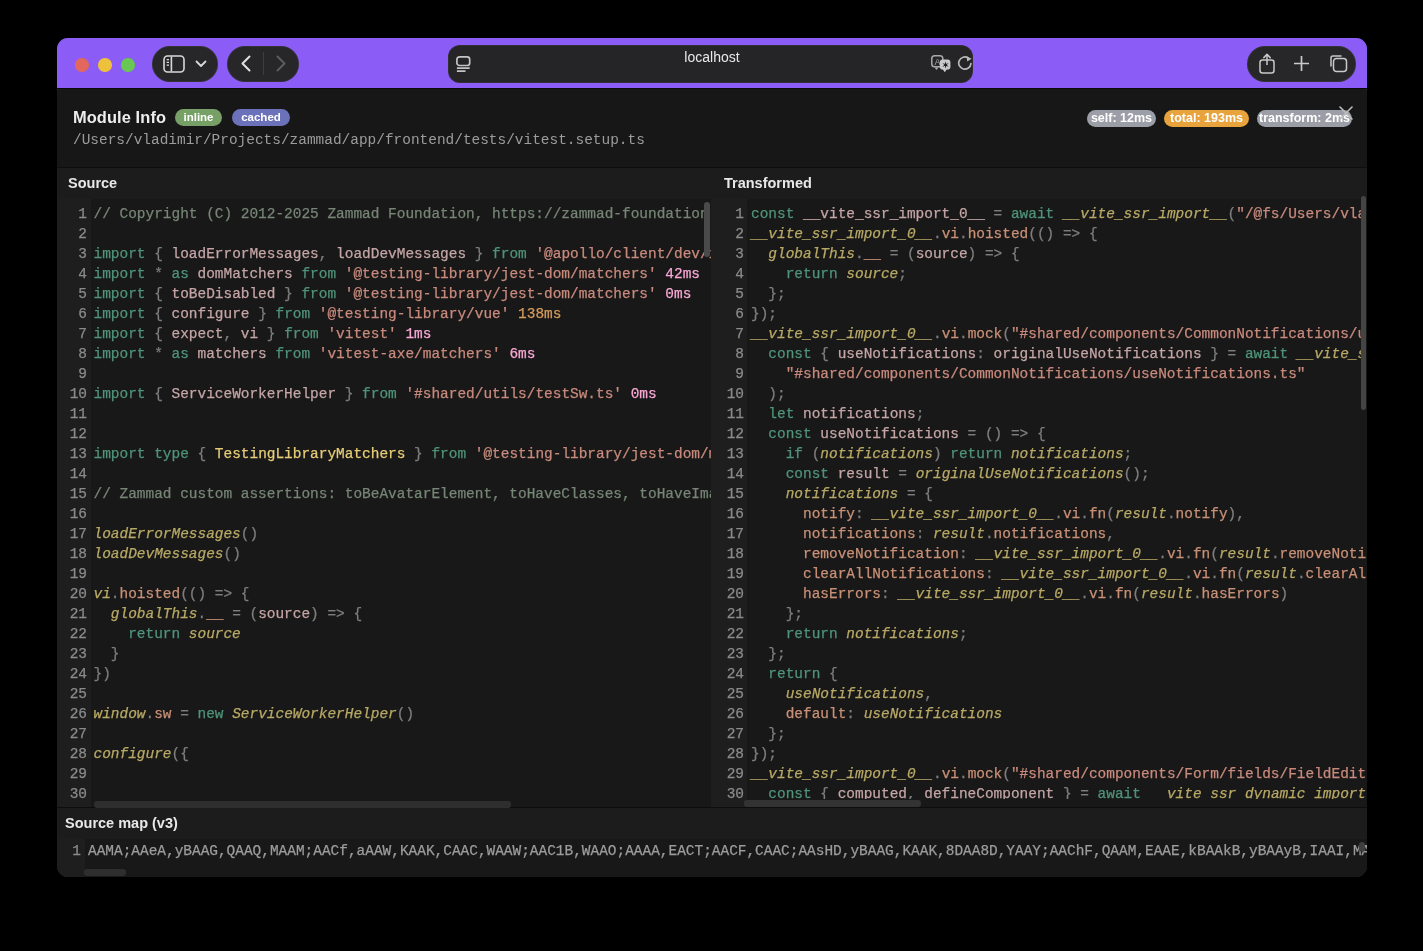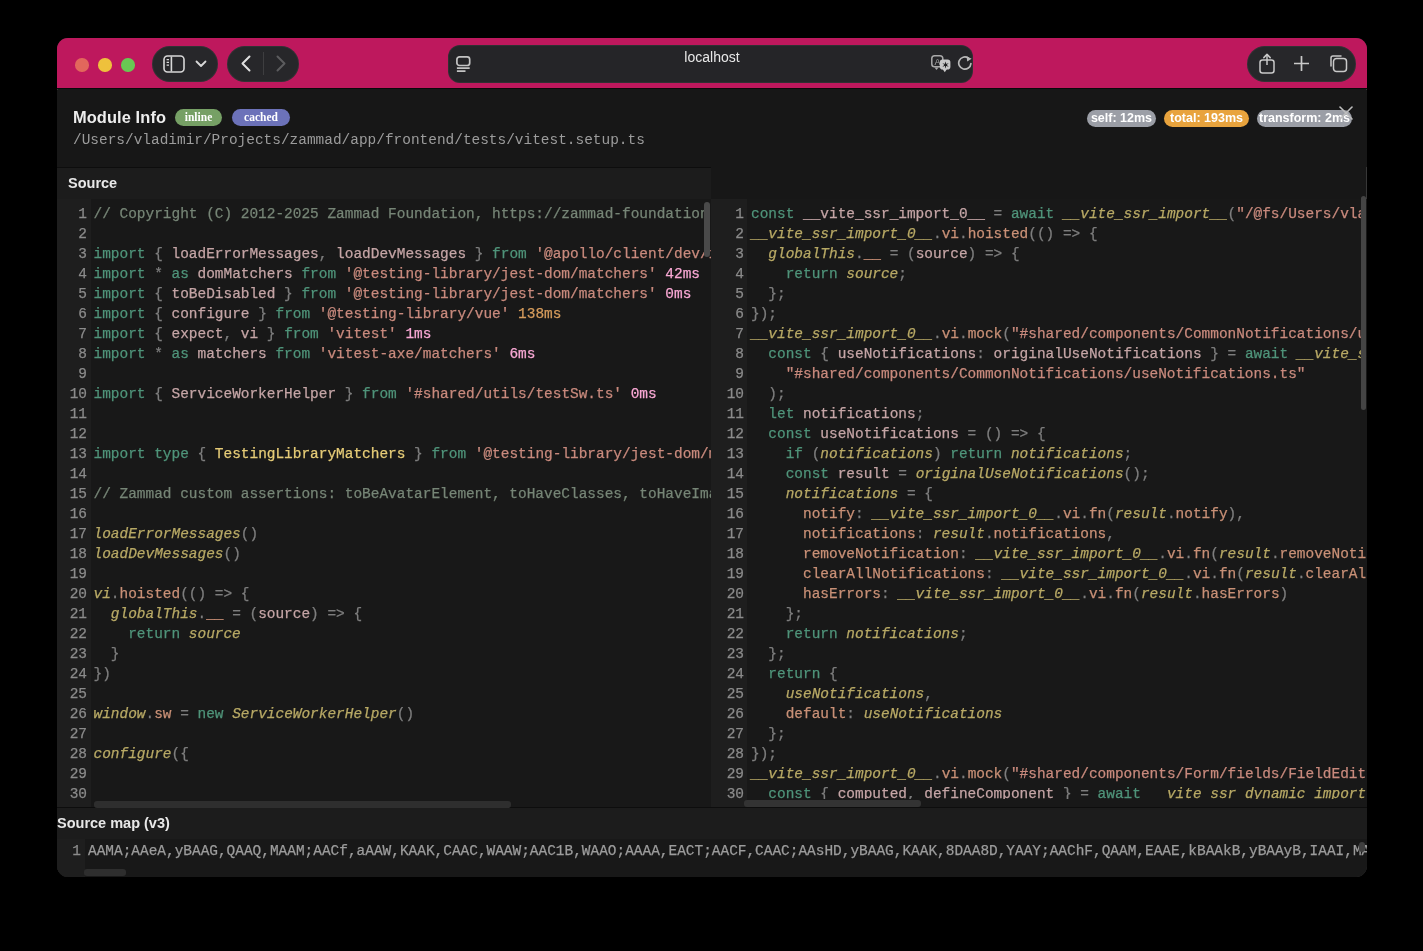--- a/index.html
+++ b/index.html
@@ -1,36 +1,36 @@
 <!DOCTYPE html>
 <html><head><meta charset="utf-8"><style>
 * { margin:0; padding:0; box-sizing:border-box; }
 html,body { width:1423px; height:951px; background:#000; overflow:hidden; }
 body { font-family:"Liberation Sans",sans-serif; position:relative; }
 #win { position:absolute; left:57px; top:38px; width:1310px; height:839px;
   background:#171717; border-radius:11px; overflow:hidden;
   box-shadow: inset 0 0 0 1px rgba(255,255,255,0.14); }
 .abs { position:absolute; }
 
-#titlebar { position:absolute; left:0; top:0; width:100%; height:51px; background:#be185d;
+#titlebar { position:absolute; left:0; top:0; width:100%; height:51px; background:#8b5cf6;
   border-bottom:1px solid #0a0a0a; }
 .tl { position:absolute; top:20px; width:13.5px; height:13.5px; border-radius:50%; }
 .capsule { position:absolute; top:8px; height:36px; background:#27272a; border-radius:18px;
   box-shadow: inset 0 0 0 1px rgba(255,255,255,0.05); }
 #urlbar { position:absolute; left:391px; top:7px; width:525px; height:38px; background:#252528;
   border-radius:12px; box-shadow: inset 0 0 0 1px rgba(255,255,255,0.05); }
 #urltext { position:absolute; left:0; right:0; top:0; height:38px; line-height:38px; text-align:center;
   color:#e8e8e8; font-size:14px; font-weight:500; }
 
 #modhdr { position:absolute; left:0; top:52px; width:100%; height:77px; background:#171717; }
 #mtitle { position:absolute; left:16px; top:70px; font-size:16.4px; font-weight:700; color:#ededed; letter-spacing:0.1px; }
 #mpath { position:absolute; left:16px; top:94px; font-family:"Liberation Mono",monospace;
   font-size:14.45px; color:#9c9c9c; white-space:pre; }
 .badge { position:absolute; top:71px; height:17px; line-height:17px; border-radius:9px;
-  color:#fff; font-size:11.5px; font-weight:700; text-align:center;font-family:Liberation Serif, serif; }
+  color:#fff; font-size:11.5px; font-weight:700; text-align:center; }
 .pill { position:absolute; top:71.5px; height:17.5px; line-height:17.5px; border-radius:9px;
   color:#fff; font-size:12.5px; font-weight:700; text-align:center;margin-left:40px; }
 
 .strip { position:absolute; height:32px; background:#1c1c1c; border-top:1px solid #0d0d0d; }
 .striplabel { font-size:14.5px; font-weight:700; color:#e8e8e8; line-height:31px; }
 
 .mono { font-family:"Liberation Mono",monospace; font-size:14.45px; line-height:20px; -webkit-text-stroke:0.25px currentColor; }
 .ln { height:20px; white-space:pre; }
 .panel { position:absolute; top:161px; height:608px; overflow:hidden; }
 .clip { position:absolute; left:0; top:0; width:100%; height:599.5px; overflow:hidden; }
@@ -126,20 +126,23 @@
   <div class="pill" style="left:990px;width:69px;background:#9b9ea6">self: 12ms</div>
   <div class="pill" style="left:1067px;width:85px;background:#e8a33d">total: 193ms</div>
   <div class="pill" style="left:1160px;width:95px;background:#9b9ea6">transform: 2ms</div>
   <svg class="ic" style="left:1281px;top:67px" width="16" height="16" viewBox="0 0 16 16">
     <line x1="2" y1="2" x2="14" y2="14" stroke="#bdbdbd" stroke-width="1.6" stroke-linecap="round"></line>
     <line x1="14" y1="2" x2="2" y2="14" stroke="#bdbdbd" stroke-width="1.6" stroke-linecap="round"></line>
   </svg>
 
   <div class="strip" style="left:0;top:129px;width:654px;">
       <div class="striplabel" style="margin-left:11px">Source</div>
+    </div>
+  <div class="strip" style="left:654px;top:129px;width:656px;">
+      <div class="striplabel" style="margin-left:13px">Transformed</div>
     </div>
 
   <div class="panel" style="left:0;width:654px;background:#181818">
     <div class="gut" style="left:0;width:34px;"></div>
     <div class="clip">
     <div class="nums mono" style="left:0;width:30px;">
           <div class="ln">1</div>
           <div class="ln">2</div>
           <div class="ln">3</div>
           <div class="ln">4</div>
@@ -267,21 +270,21 @@
           <div class="ln"><span class="p">    </span><span class="a">default</span><span class="p">: </span><span class="o">useNotifications</span></div>
           <div class="ln"><span class="p">  };</span></div>
           <div class="ln"><span class="p">});</span></div>
           <div class="ln"><span class="o">__vite_ssr_import_0__</span><span class="p">.</span><span class="a">vi</span><span class="p">.</span><span class="a">mock</span><span class="p">(</span><span class="s">"#shared/components/Form/fields/FieldEditor/FieldEditorInput.vue"</span></div>
           <div class="ln"><span class="p">  </span><span class="g">const</span><span class="p"> { </span><span class="r">computed</span><span class="p">, </span><span class="r">defineComponent</span><span class="p"> } = </span><span class="g">await</span><span class="o"> __vite_ssr_dynamic_import__</span></div>
         </div>
     </div>
   </div>
 
   <div class="strip" style="left:0;top:769px;width:1310px;">
-      <div class="striplabel" style="margin-left:0">Source map (v3)</div>
+      <div class="striplabel" style="margin-left:8px">Source map (v3)</div>
     </div>
 
   <div class="abs mono" style="left:0;top:801px;width:1310px;height:38px;background:#181818;overflow:hidden">
     <div class="gut" style="left:0;width:28px;height:38px;"></div>
     <div class="abs mono" style="left:0;top:2px;width:24px;text-align:right;color:#8b8b8b">1</div>
     <div class="abs mono ln" style="left:31px;top:2px;color:#9c9c9c">AAMA;AAeA,yBAAG,QAAQ,MAAM;AACf,aAAW,KAAK,CAAC,WAAW;AAC1B,WAAO;AAAA,EACT;AACF,CAAC;AAsHD,yBAAG,KAAK,8DAA8D,YAAY;AAChF,QAAM,EAAE,kBAAkB,yBAAyB,IAAI,MAAM</div>
   </div>
 
   <div class="sb" style="left:647px;top:164px;width:6px;height:55px;"></div>
   <div class="sb" style="left:1303.5px;top:158px;width:5px;height:214px;background:#444"></div>

